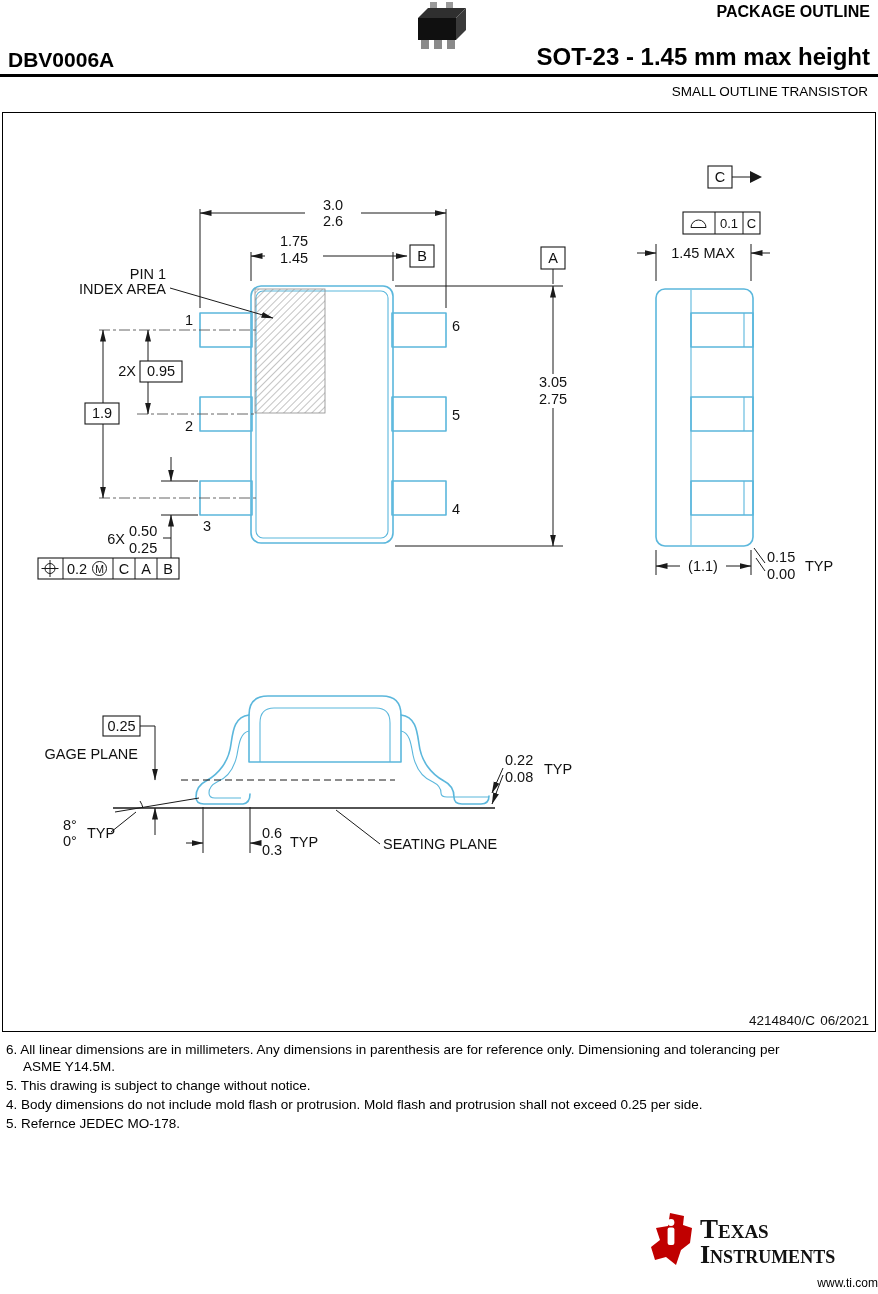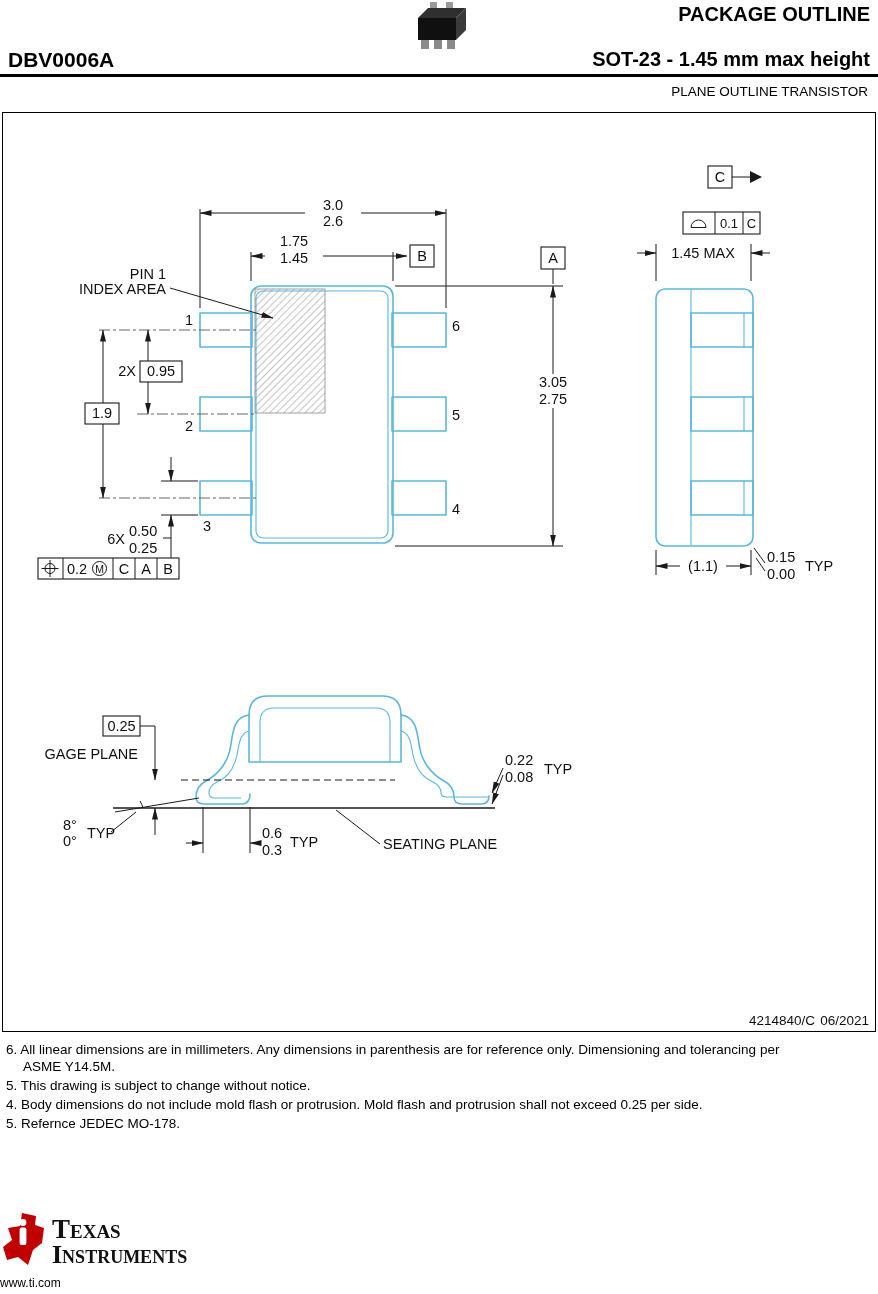--- a/index.html
+++ b/index.html
@@ -5,40 +5,40 @@
   * { box-sizing: border-box; }
   html, body { margin: 0; padding: 0; }
   body {
     width: 878px; height: 1294px;
     background: #fff; color: #000;
     font-family: "Liberation Sans", sans-serif;
     position: relative; overflow: hidden;
   }
   .header { position: relative; height: 77px; border-bottom: 3px solid #000; }
   .part-number { position: absolute; left: 8px; bottom: 2px; font-size: 21px; font-weight: bold; }
-  .doc-title { position: absolute; right: 8px; top: 3px; font-size: 20px; font-weight: bold; text-align: right; }
-  .doc-subtitle { position: absolute; right: 8px; bottom: 3px; font-size: 20px; font-weight: bold; }
+  .doc-title { position: absolute; right: 8px; top: 3px; font-size: 16px; font-weight: bold; text-align: right; }
+  .doc-subtitle { position: absolute; right: 8px; bottom: 3px; font-size: 24px; font-weight: bold; }
   .pkg-icon { position: absolute; left: 50%; transform: translateX(-50%); top: 0; }
   .category-row { text-align: right; padding: 7px 10px 3px; font-size: 13.5px; }
   .drawing-frame { margin: 10px 2px 0 2px; border: 1px solid #000; height: 920px; position: relative; }
   svg.drawing { display: block; }
   svg text { font-family: "Liberation Sans", sans-serif; font-size: 14.5px; fill: #111; }
   .mid { text-anchor: middle; }
   .end { text-anchor: end; }
   .blue  { stroke: var(--drawing-blue, #5bb7dc); fill: none; stroke-width: 1.6; stroke-linejoin: round; stroke-linecap: round; }
   .blue-thin { stroke: var(--drawing-blue, #5bb7dc); fill: none; stroke-width: 1.1; }
   .dim  { stroke: #1a1a1a; fill: none; stroke-width: 1; }
   .cl   { stroke: #555; fill: none; stroke-width: 0.9; stroke-dasharray: 11 3 3 3; }
   .dash { stroke: #1a1a1a; fill: none; stroke-width: 1; stroke-dasharray: 7 4; }
   .wbg  { fill: #fff; }
   .fbox { fill: #fff; stroke: #1a1a1a; stroke-width: 1.1; }
   .notes { padding: 10px 8px 0 6px; font-size: 13.5px; width: 828px; }
   .notes-heading { margin-bottom: 20px; }
   .note { padding-left: 17px; text-indent: -17px; margin-bottom: 2px; line-height: 1.25; }
-  .footer { position: absolute; bottom: 4px; left: 0; width: 100%; text-align: left; }
+  .footer { position: absolute; bottom: 4px; left: 0; width: 100%; text-align: right; }
   .logo-text { font-family: "Liberation Serif", serif; font-weight: bold; font-variant: small-caps; fill: #111; }
   .website { font-size: 12px; margin-top: 1px; }
 </style>
 </head>
 <body>
 
 <div class="header">
   <svg class="pkg-icon" width="66" height="56" viewBox="0 0 66 56">
     <rect x="24" y="2" width="7" height="8" fill="#9a9a9a"></rect>
     <rect x="40" y="2" width="7" height="8" fill="#9a9a9a"></rect>
@@ -46,21 +46,21 @@
     <polygon points="50,18 60,8 60,30 50,40" fill="#3a3a3a"></polygon>
     <rect x="12" y="18" width="38" height="22" fill="#101010"></rect>
     <rect x="15" y="40" width="8" height="9" fill="#8a8a8a"></rect>
     <rect x="28" y="40" width="8" height="9" fill="#8a8a8a"></rect>
     <rect x="41" y="40" width="8" height="9" fill="#8a8a8a"></rect>
   </svg>
   <div class="doc-title">PACKAGE OUTLINE</div>
   <div class="part-number">DBV0006A</div>
   <div class="doc-subtitle">SOT-23 - 1.45 mm max height</div>
 </div>
-<div class="category-row">PLANE OUTLINE TRANSISTOR</div>
+<div class="category-row">SMALL OUTLINE TRANSISTOR</div>
 
 <div class="drawing-frame">
 <svg class="drawing" width="872" height="918" viewBox="0 0 872 918">
   <defs>
     <marker id="ae" viewBox="0 0 12 8" refX="11.5" refY="4" markerWidth="12" markerHeight="8" orient="auto-start-reverse">
       <path d="M0,1 L12,4 L0,7 Z" fill="#1a1a1a"></path>
     </marker>
     <pattern id="hatch" width="5" height="5" patternUnits="userSpaceOnUse" patternTransform="rotate(45)">
       <line x1="0" y1="0" x2="0" y2="5" stroke="#8a8a8a" stroke-width="1"></line>
     </pattern>

